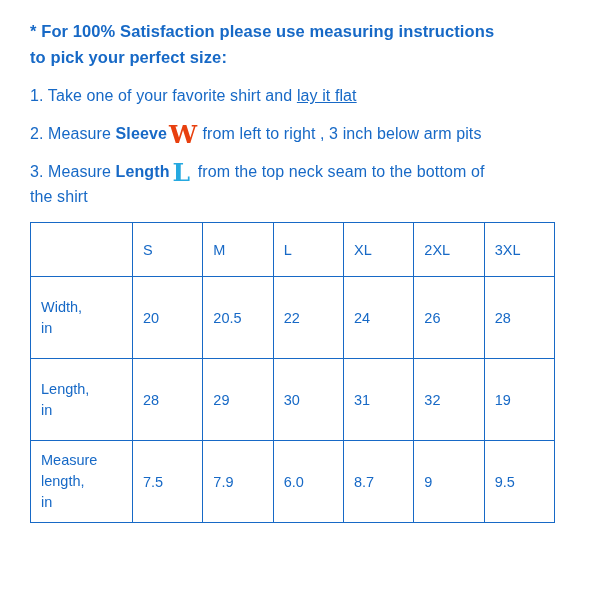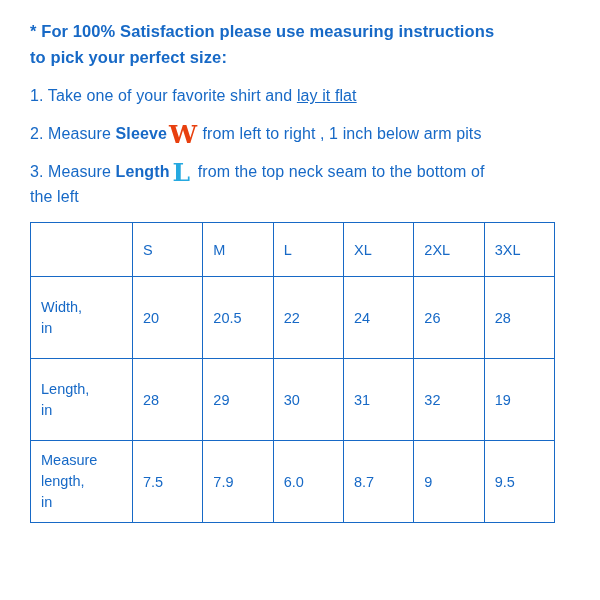--- a/index.html
+++ b/index.html
@@ -96,25 +96,25 @@
   <div class="headline">
     <span>* For 100% Satisfaction please use measuring instructions</span><br>
     <span>to pick your perfect size:</span>
   </div>
 
   <div class="step">
     <span class="num">1.</span><span> Take one of your favorite shirt and </span><span class="underline">lay it flat</span>
   </div>
 
   <div class="step">
-    <span class="num">2.</span><span> Measure </span><span class="bold">Sleeve</span><span class="glyph-w">W</span><span> from left to right , 1 inch below arm pits</span>
+    <span class="num">2.</span><span> Measure </span><span class="bold">Sleeve</span><span class="glyph-w">W</span><span> from left to right , 3 inch below arm pits</span>
   </div>
 
   <div class="step">
-    <span class="num">3.</span><span> Measure </span><span class="bold">Length</span><span class="glyph-l">L</span><span> from the top neck seam to the bottom of</span><br><span>the left</span>
+    <span class="num">3.</span><span> Measure </span><span class="bold">Length</span><span class="glyph-l">L</span><span> from the top neck seam to the bottom of</span><br><span>the shirt</span>
   </div>
 
   <table class="size-table">
     <tbody>
       <tr class="header-row">
         <td class="rowhead"></td>
         <td class="colhead">S</td>
         <td class="colhead">M</td>
         <td class="colhead">L</td>
         <td class="colhead">XL</td>

